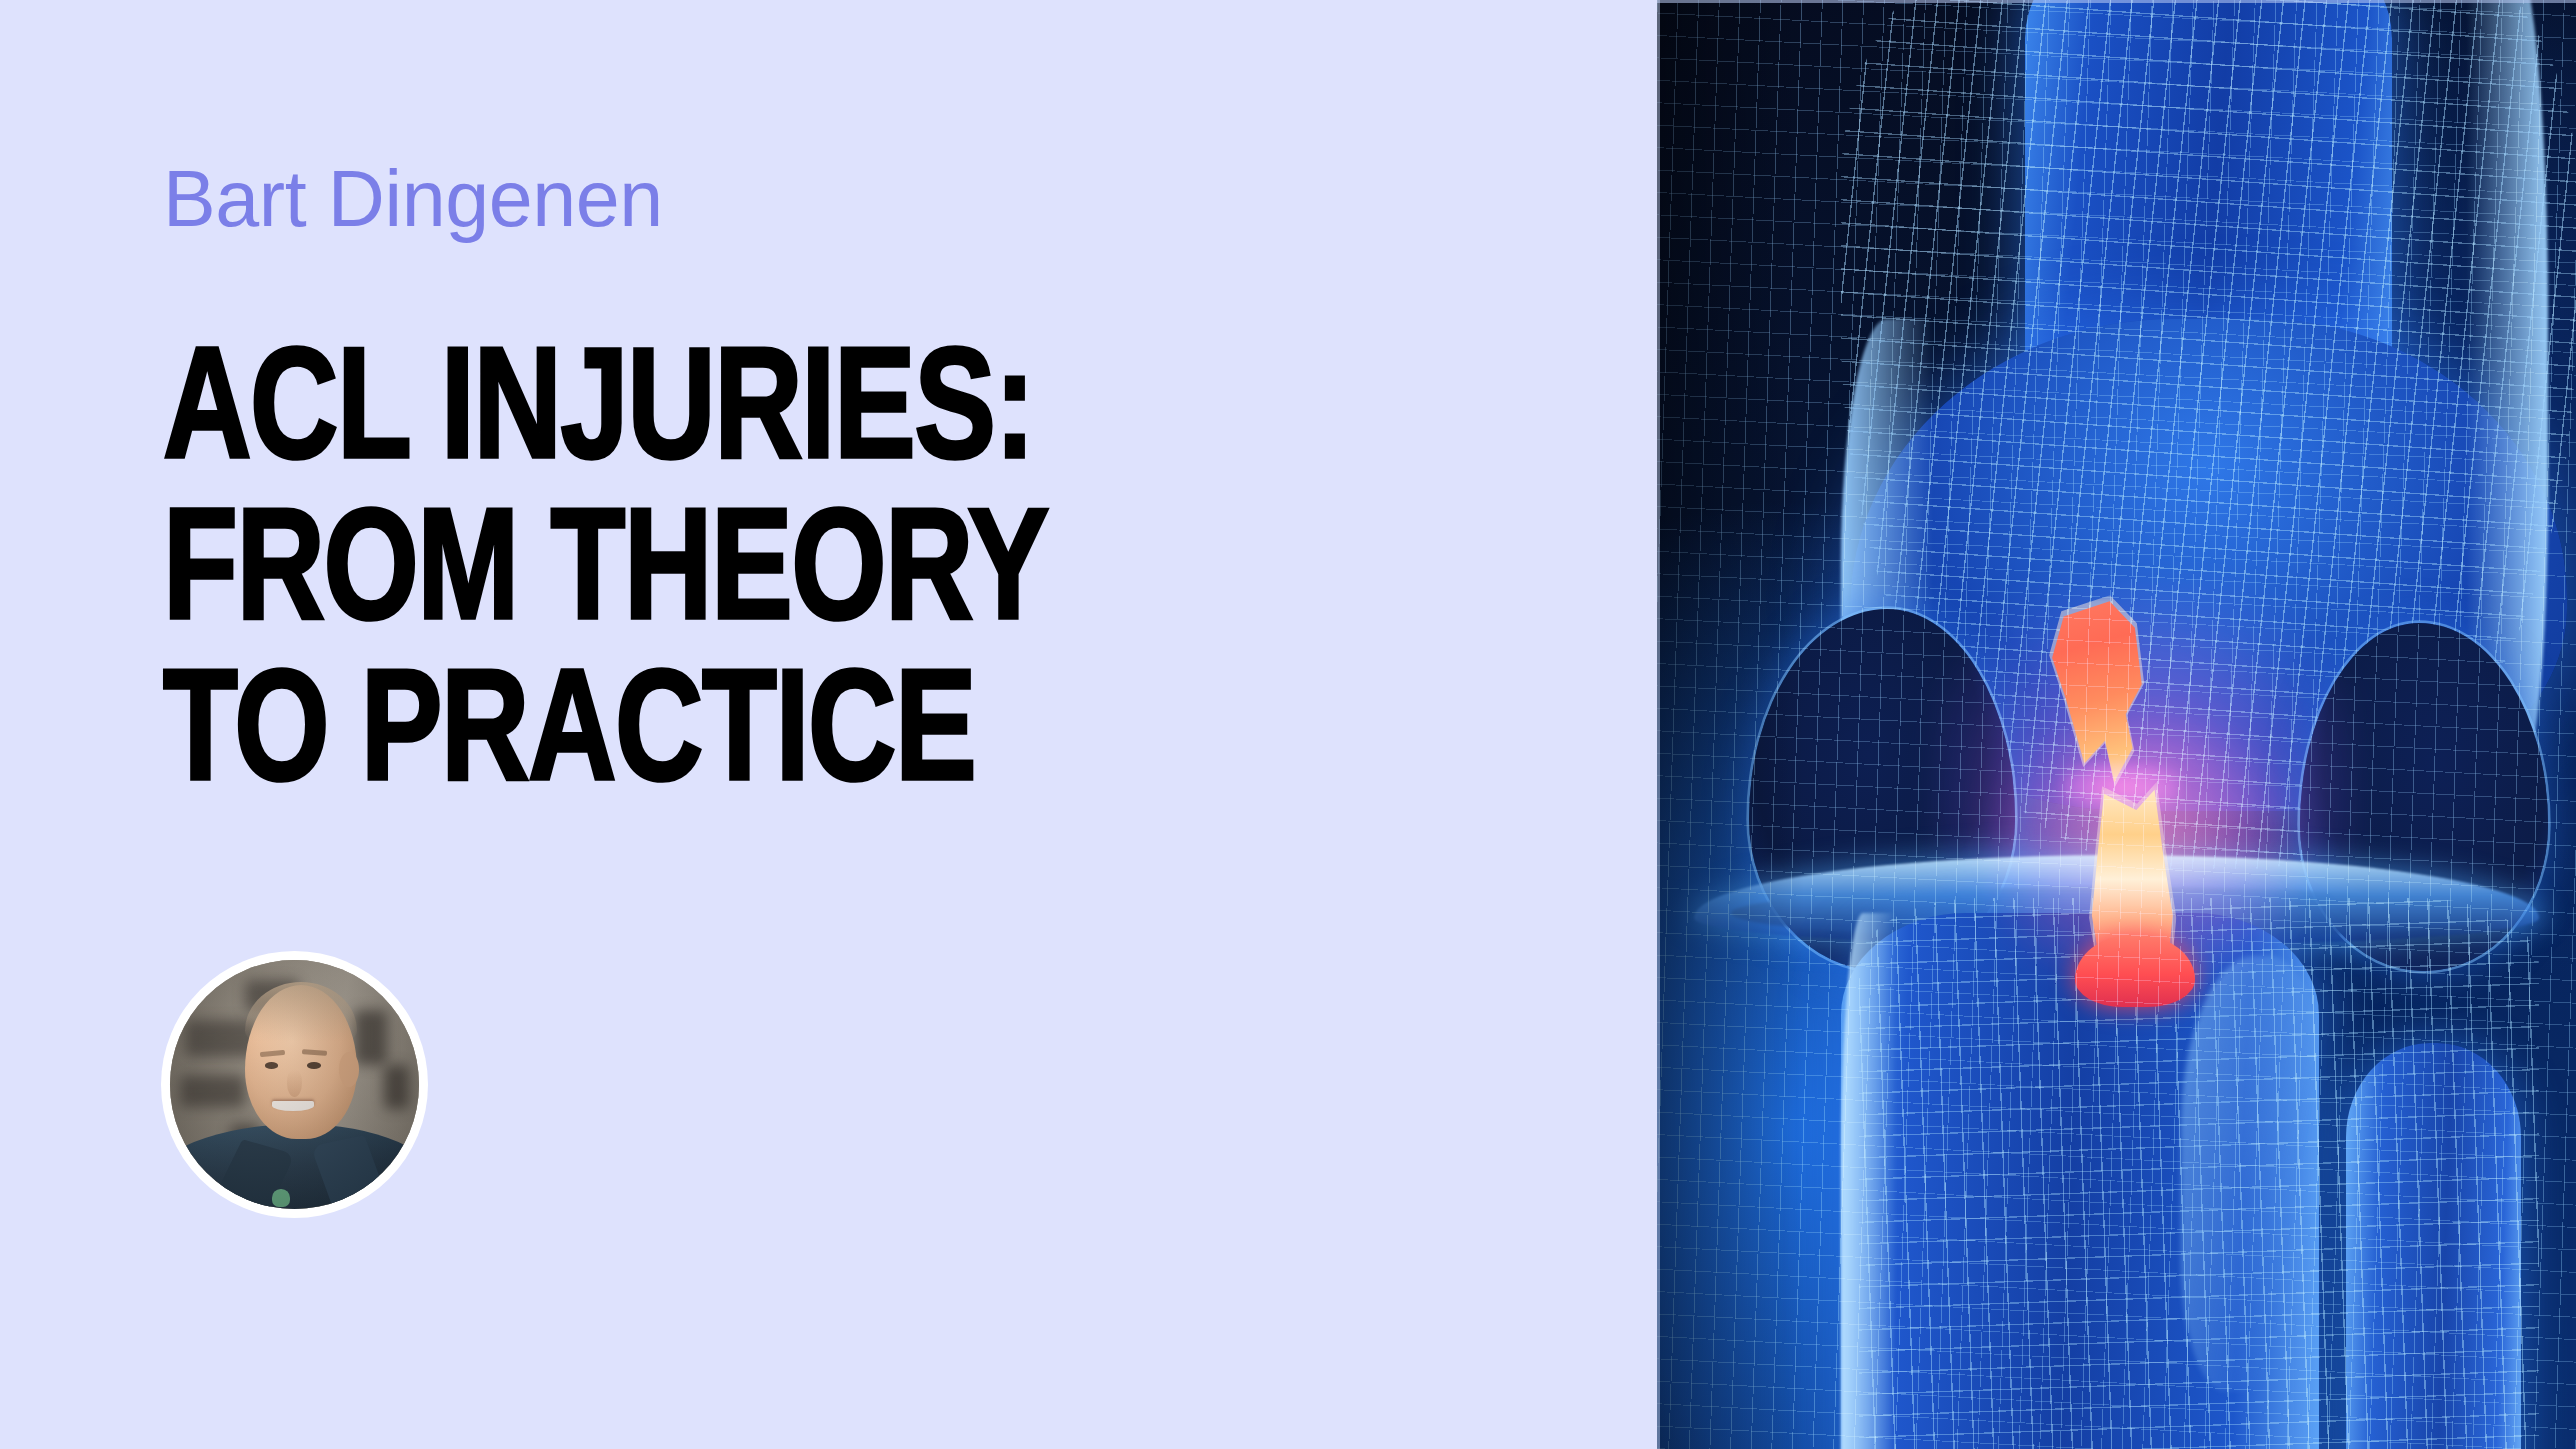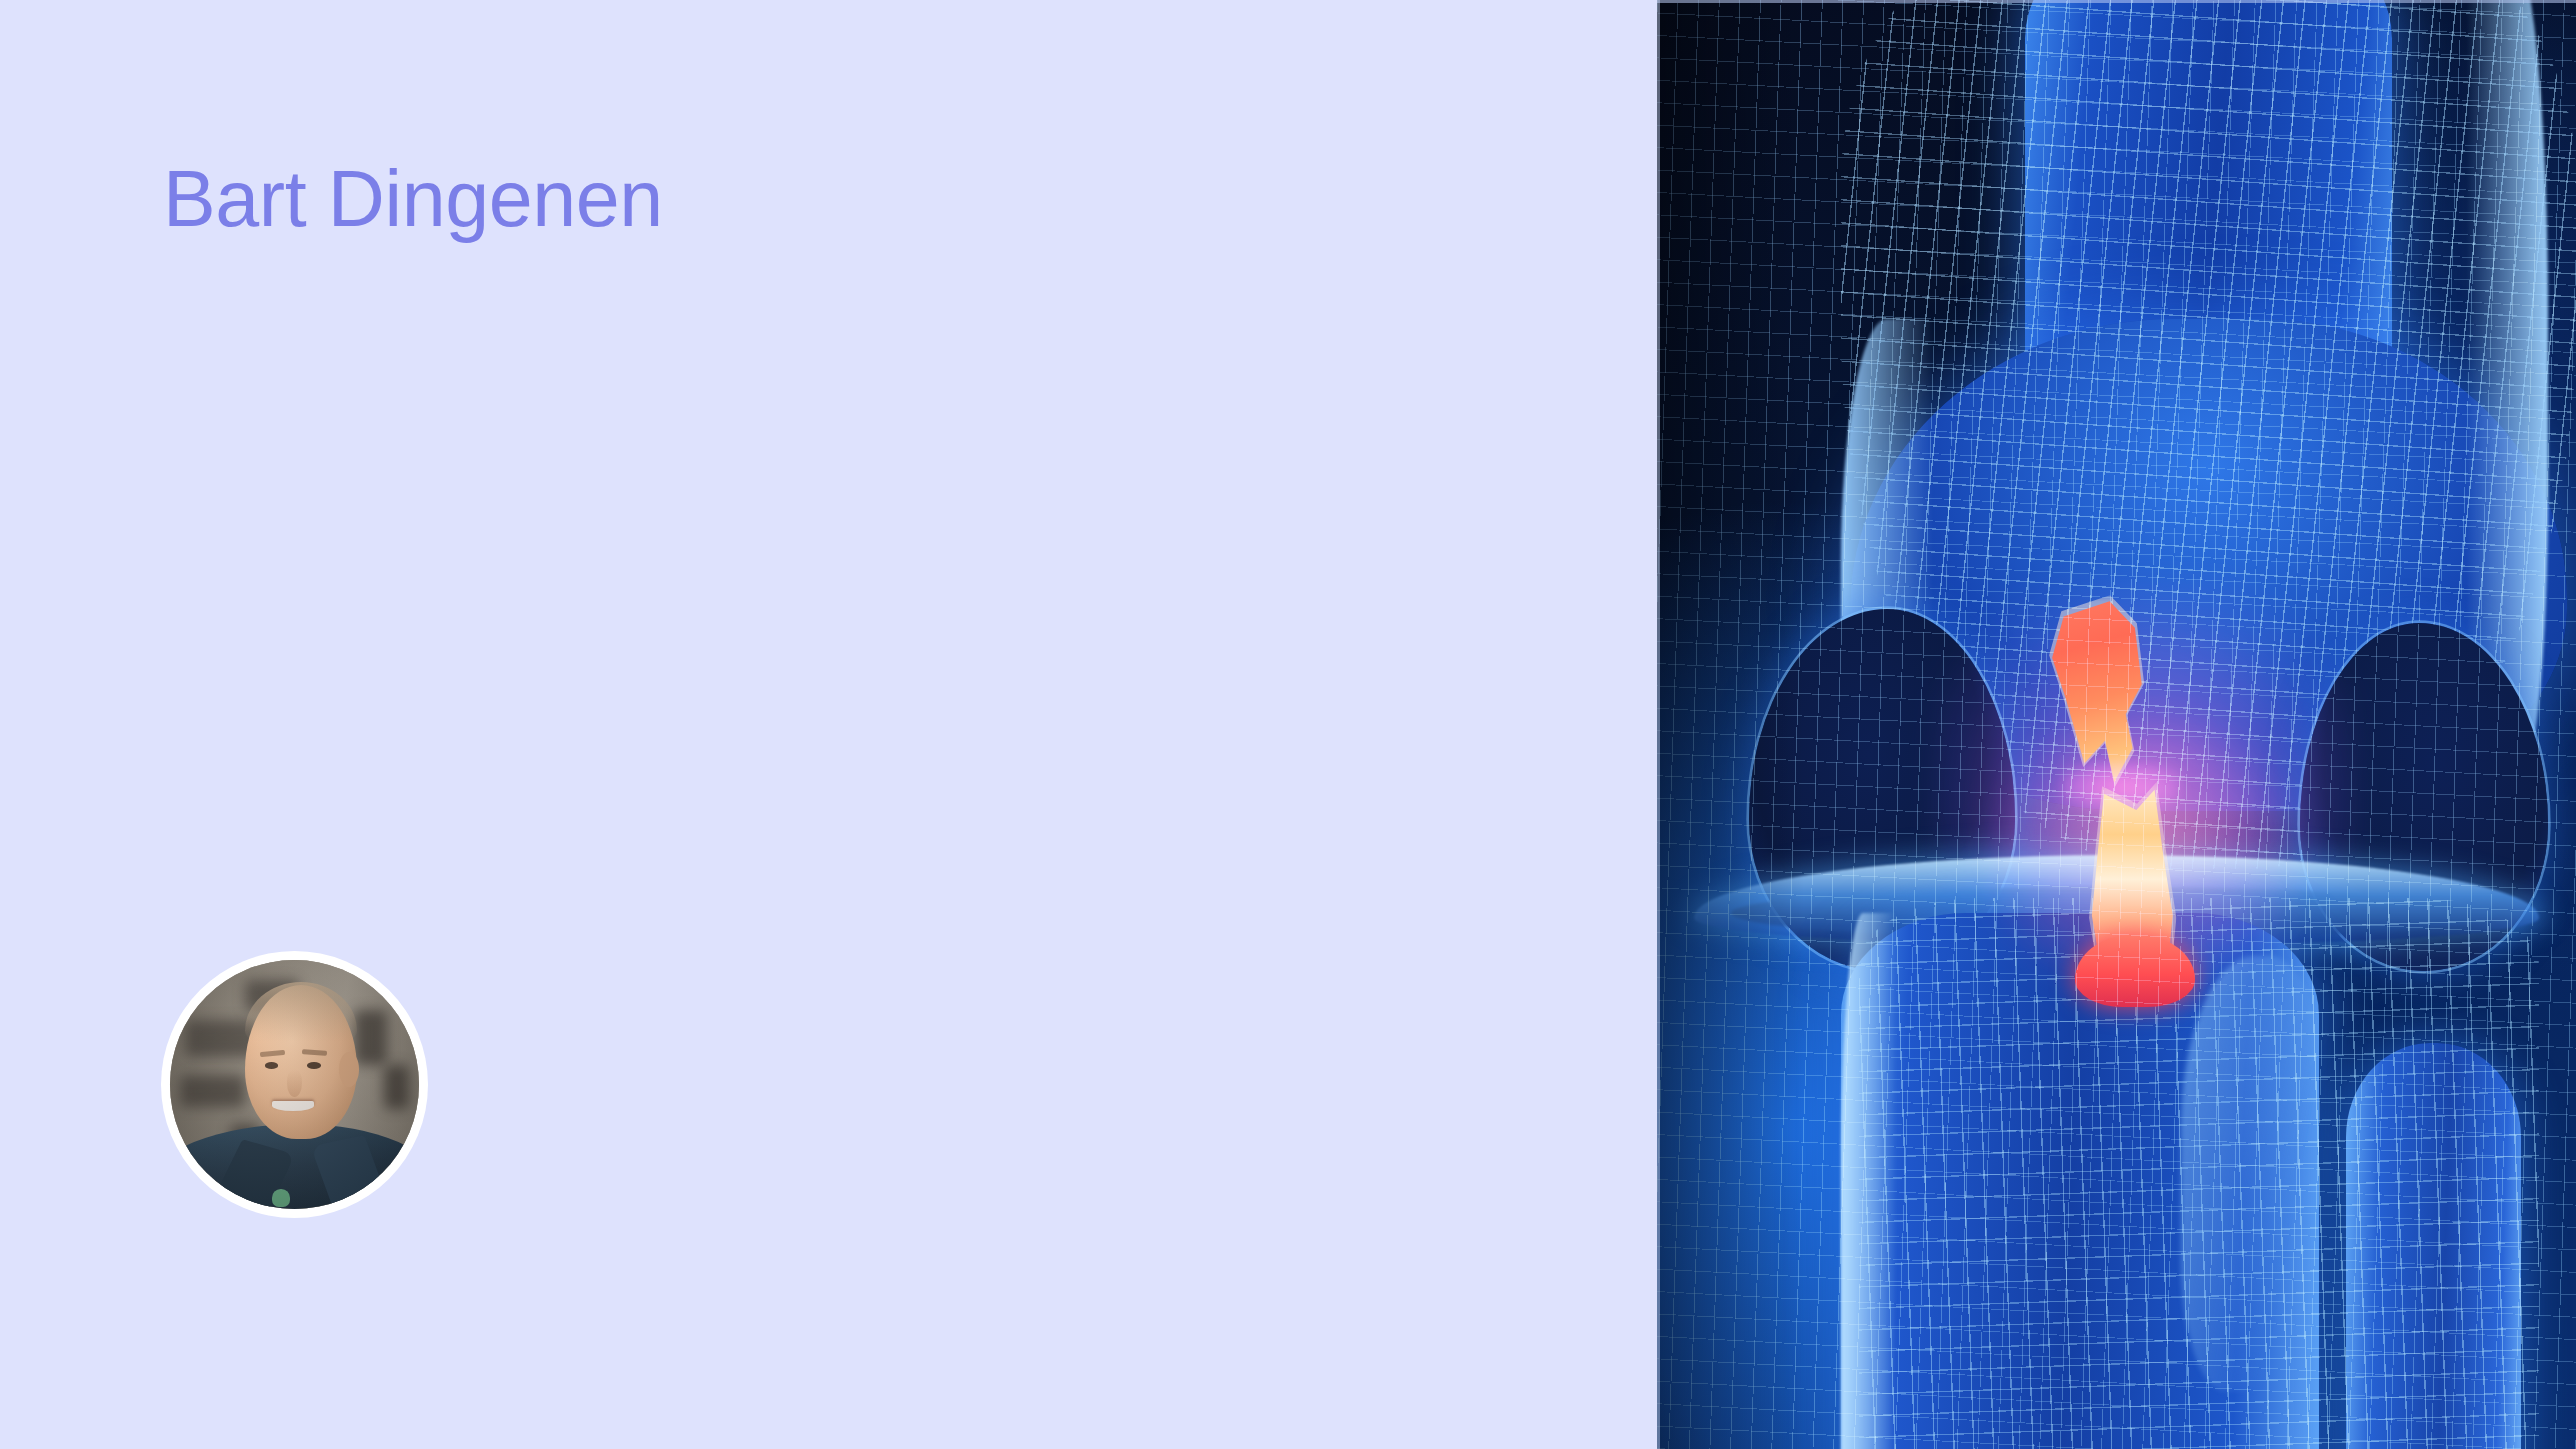--- a/index.html
+++ b/index.html
@@ -444,20 +444,25 @@
 </style>
 </head>
 <body>
 
 <div class="slide">
 
   <div class="left-panel">
 
     <div class="author-name">Bart Dingenen</div>
 
+    <div class="title-block">
+      <span class="title-line">ACL INJURIES:</span>
+      <span class="title-line">FROM THEORY</span>
+      <span class="title-line">TO PRACTICE</span>
+    </div>
 
     <div class="avatar-wrap">
       <div class="avatar-photo">
         <div class="av-bg"></div>
         <div class="av-bgtext av-t1"></div>
         <div class="av-bgtext av-t2"></div>
         <div class="av-bgtext av-t3"></div>
         <div class="av-bgtext av-t4"></div>
         <div class="av-bgtext av-t5"></div>
         <div class="av-bgtext av-t6"></div>

